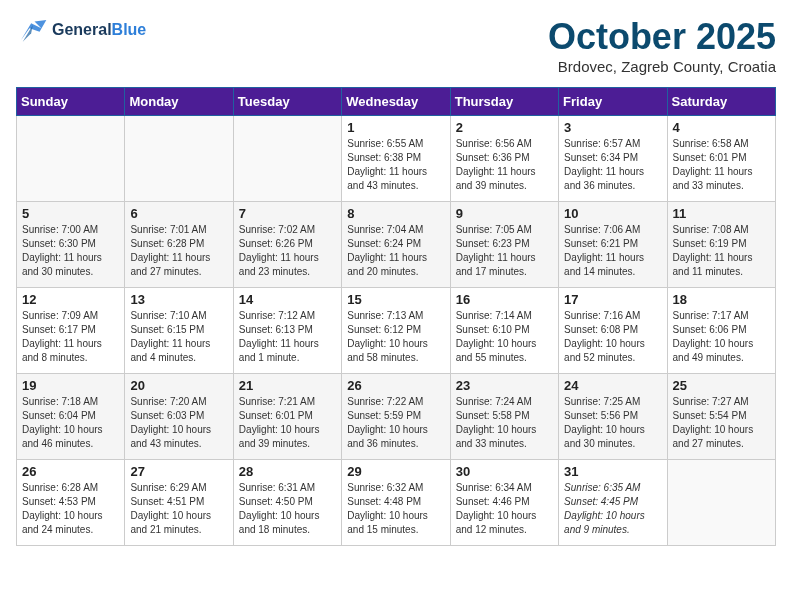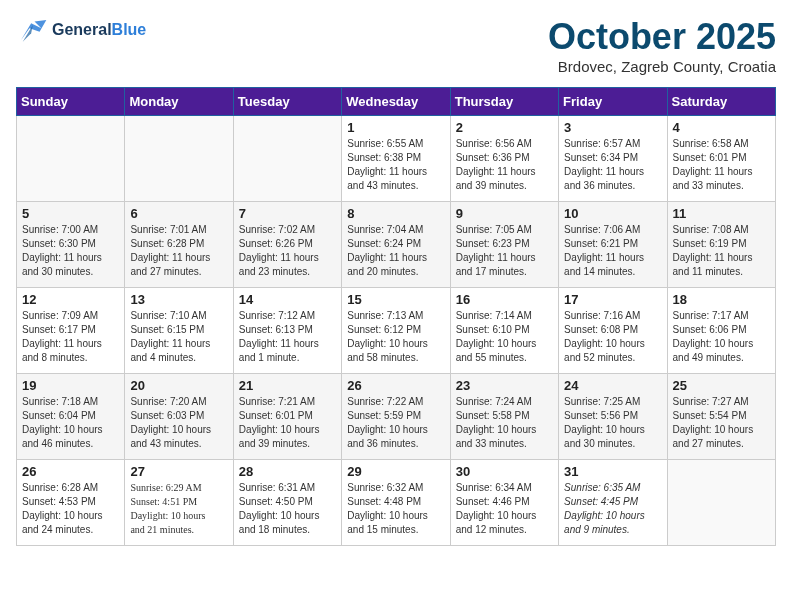--- a/index.html
+++ b/index.html
@@ -301,21 +301,21 @@
       <tr>
         <td>
           <span class="day-num">26</span>
           <div class="day-info" style="white-space: pre-line;">Sunrise: 6:28 AM
 Sunset: 4:53 PM
 Daylight: 10 hours
 and 24 minutes.</div>
         </td>
         <td>
           <span class="day-num">27</span>
-          <div class="day-info" style="white-space: pre-line; font-family: Liberation Serif, serif;">Sunrise: 6:29 AM
+          <div class="day-info" style="white-space: pre-line;">Sunrise: 6:29 AM
 Sunset: 4:51 PM
 Daylight: 10 hours
 and 21 minutes.</div>
         </td>
         <td>
           <span class="day-num">28</span>
           <div class="day-info" style="white-space: pre-line;">Sunrise: 6:31 AM
 Sunset: 4:50 PM
 Daylight: 10 hours
 and 18 minutes.</div>

